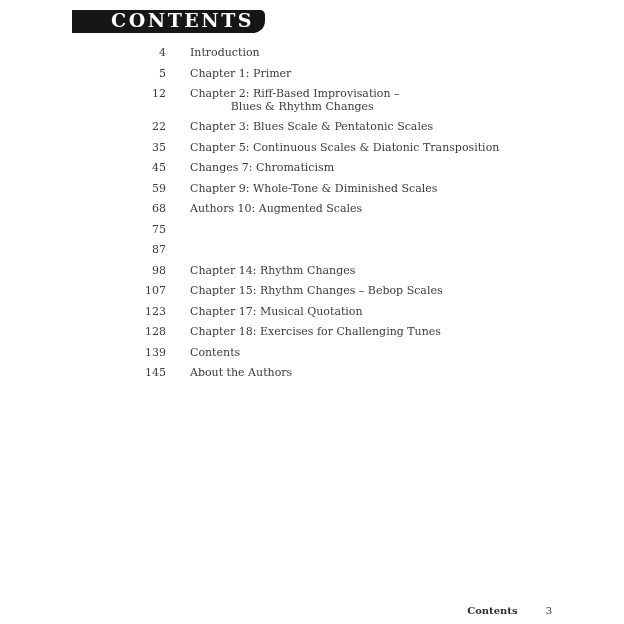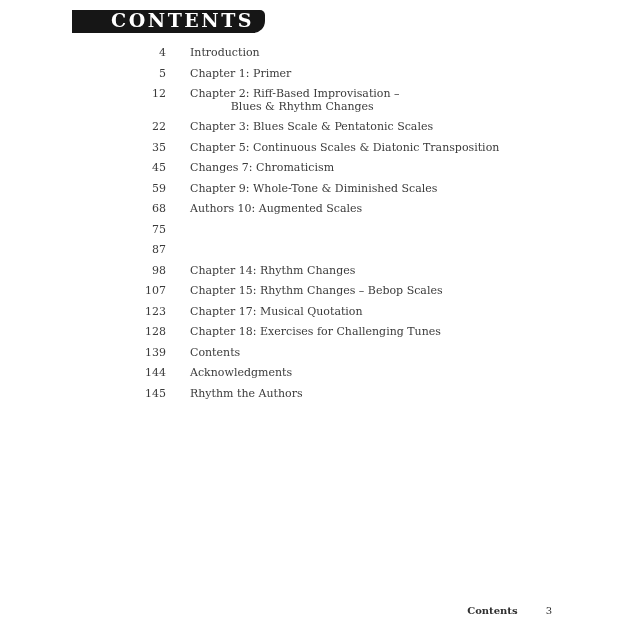--- a/index.html
+++ b/index.html
@@ -199,32 +199,25 @@
     </div>
 
     <div class="toc-row">
       <span class="toc-page">139</span>
       <span class="toc-title">
         <span class="toc-line1">Contents</span>
 
       </span>
     </div>
 
-    <div class="toc-row">
-      <span class="toc-page">144</span>
-      <span class="toc-title">
-        <span class="toc-line1">Acknowledgments</span>
-
-      </span>
-    </div>
 
     <div class="toc-row">
       <span class="toc-page">145</span>
       <span class="toc-title">
-        <span class="toc-line1">Rhythm the Authors</span>
+        <span class="toc-line1">About the Authors</span>
 
       </span>
     </div>
   </div>
 
 <div class="footer">
   <span class="footer-label">Contents</span>
   <span class="footer-page">3</span>
 </div>
 

